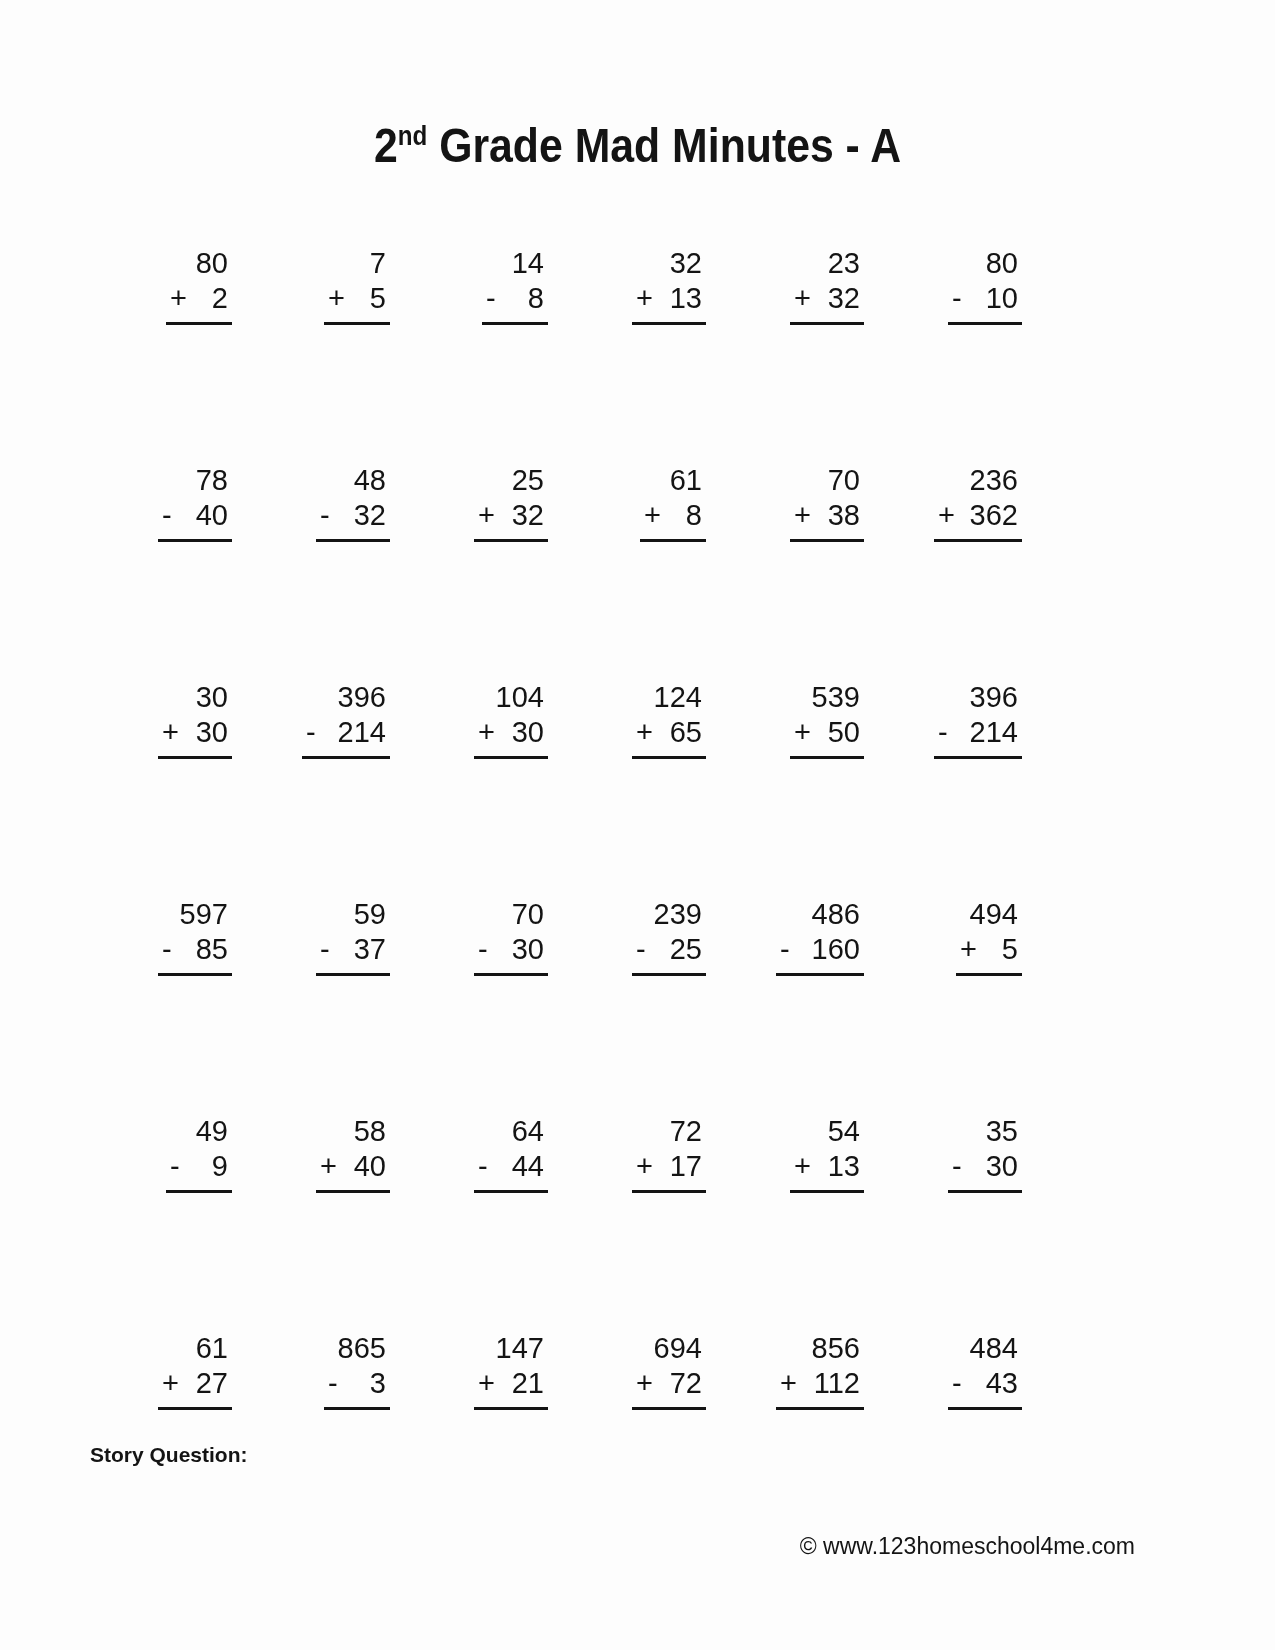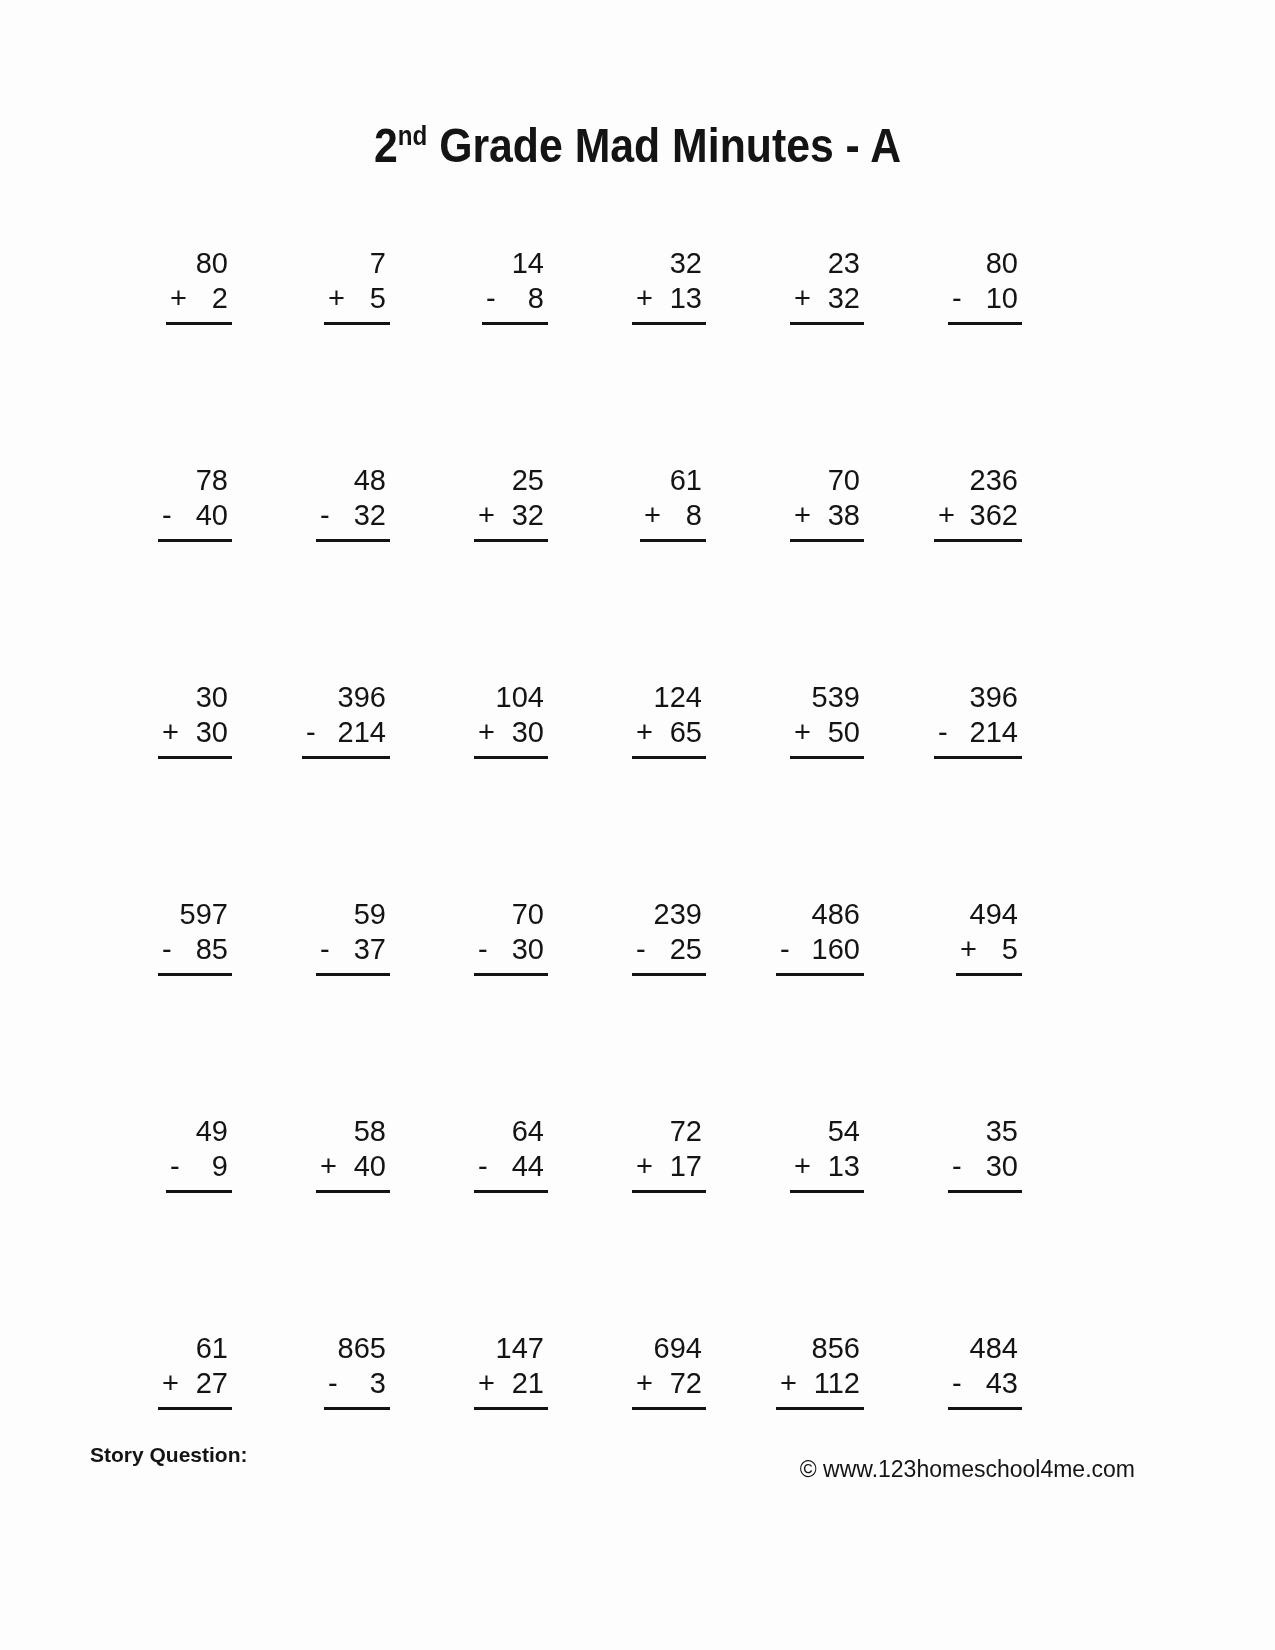--- a/index.html
+++ b/index.html
@@ -94,21 +94,21 @@
     top: 1440px;
     font-size: 21px;
     line-height: 1.45;
   }
   .story-label { font-weight: bold; }
 
   
   .footer {
     position: absolute;
     right: 140px;
-    top: 1456px;
+    top: 1533px;
     font-size: 23px;
     text-align: right;
   }
 </style>
 </head>
 <body>
 
 <div class="page">
 
 

